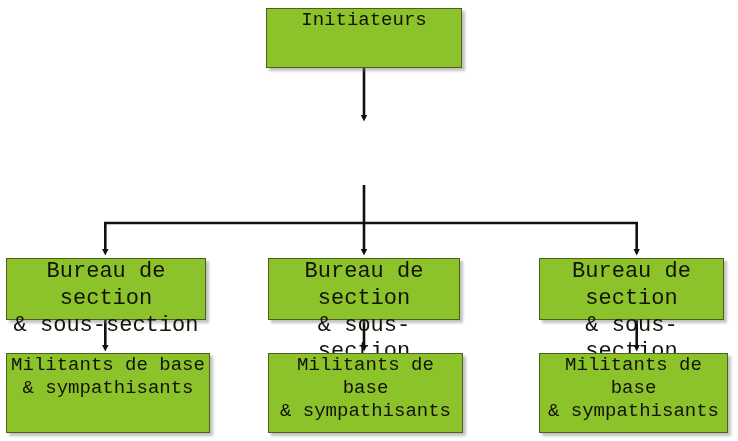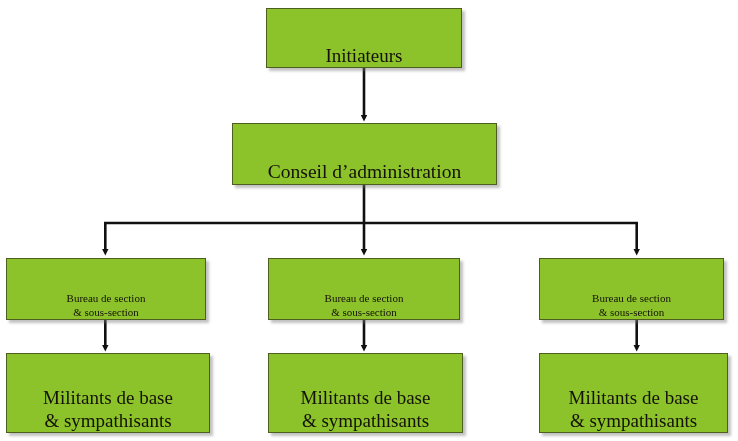--- a/index.html
+++ b/index.html
@@ -26,38 +26,38 @@
     height: 441px;
     pointer-events: none;
   }
   .node-box {
     position: absolute;
     box-sizing: border-box;
     background: #8CC22A;
     border: 1.4px solid #4E5E1E;
     box-shadow: 2.5px 2.5px 2.5px rgba(120,120,120,0.45);
     display: flex;
-    align-items: flex-end;
+    align-items: flex-start;
     justify-content: center;
     text-align: center;
     color: #141208;
-    font-family: Liberation Serif, serif;
+    font-family: Liberation Mono, monospace;
     line-height: 1.22;
     z-index: 2;
   }
   .node-label {
     display: block;
     width: 100%;
     padding: 0 4px;
     box-sizing: border-box;
     white-space: pre-line;
   }
   .lvl1 { font-size: 19px; }
   .lvl2 { font-size: 19.5px; }
-  .lvl3 { font-size: 11px; }
+  .lvl3 { font-size: 22px; }
   .lvl4 { font-size: 19px; }
 </style>
 </head>
 <body>
 
 <div id="chart-root">
 
   <svg id="connector-layer" viewBox="0 0 738 441" width="738" height="441" xmlns="http://www.w3.org/2000/svg">
     <defs>
       <marker id="arrowhead" markerWidth="7" markerHeight="7" refX="3.2" refY="3.3" orient="auto" markerUnits="userSpaceOnUse">
@@ -83,23 +83,20 @@
       <line x1="364" y1="320" x2="364" y2="348" marker-end="url(#arrowhead)"></line>
 
       <line x1="636.7" y1="320" x2="636.7" y2="348" marker-end="url(#arrowhead)"></line>
     </g>
   </svg>
 
   <div class="node-box lvl1" style="left:266px; top:8px; width:196px; height:60px;">
     <span class="node-label">Initiateurs</span>
   </div>
 
-  <div class="node-box lvl2" style="left:232px; top:123px; width:265px; height:62px;">
-    <span class="node-label">Conseil d’administration</span>
-  </div>
 
   <div class="node-box lvl3" style="left:6px; top:258px; width:200px; height:62px;">
     <span class="node-label">Bureau de section
 &amp; sous-section</span>
   </div>
 
   <div class="node-box lvl3" style="left:268px; top:258px; width:192px; height:62px;">
     <span class="node-label">Bureau de section
 &amp; sous-section</span>
   </div>

